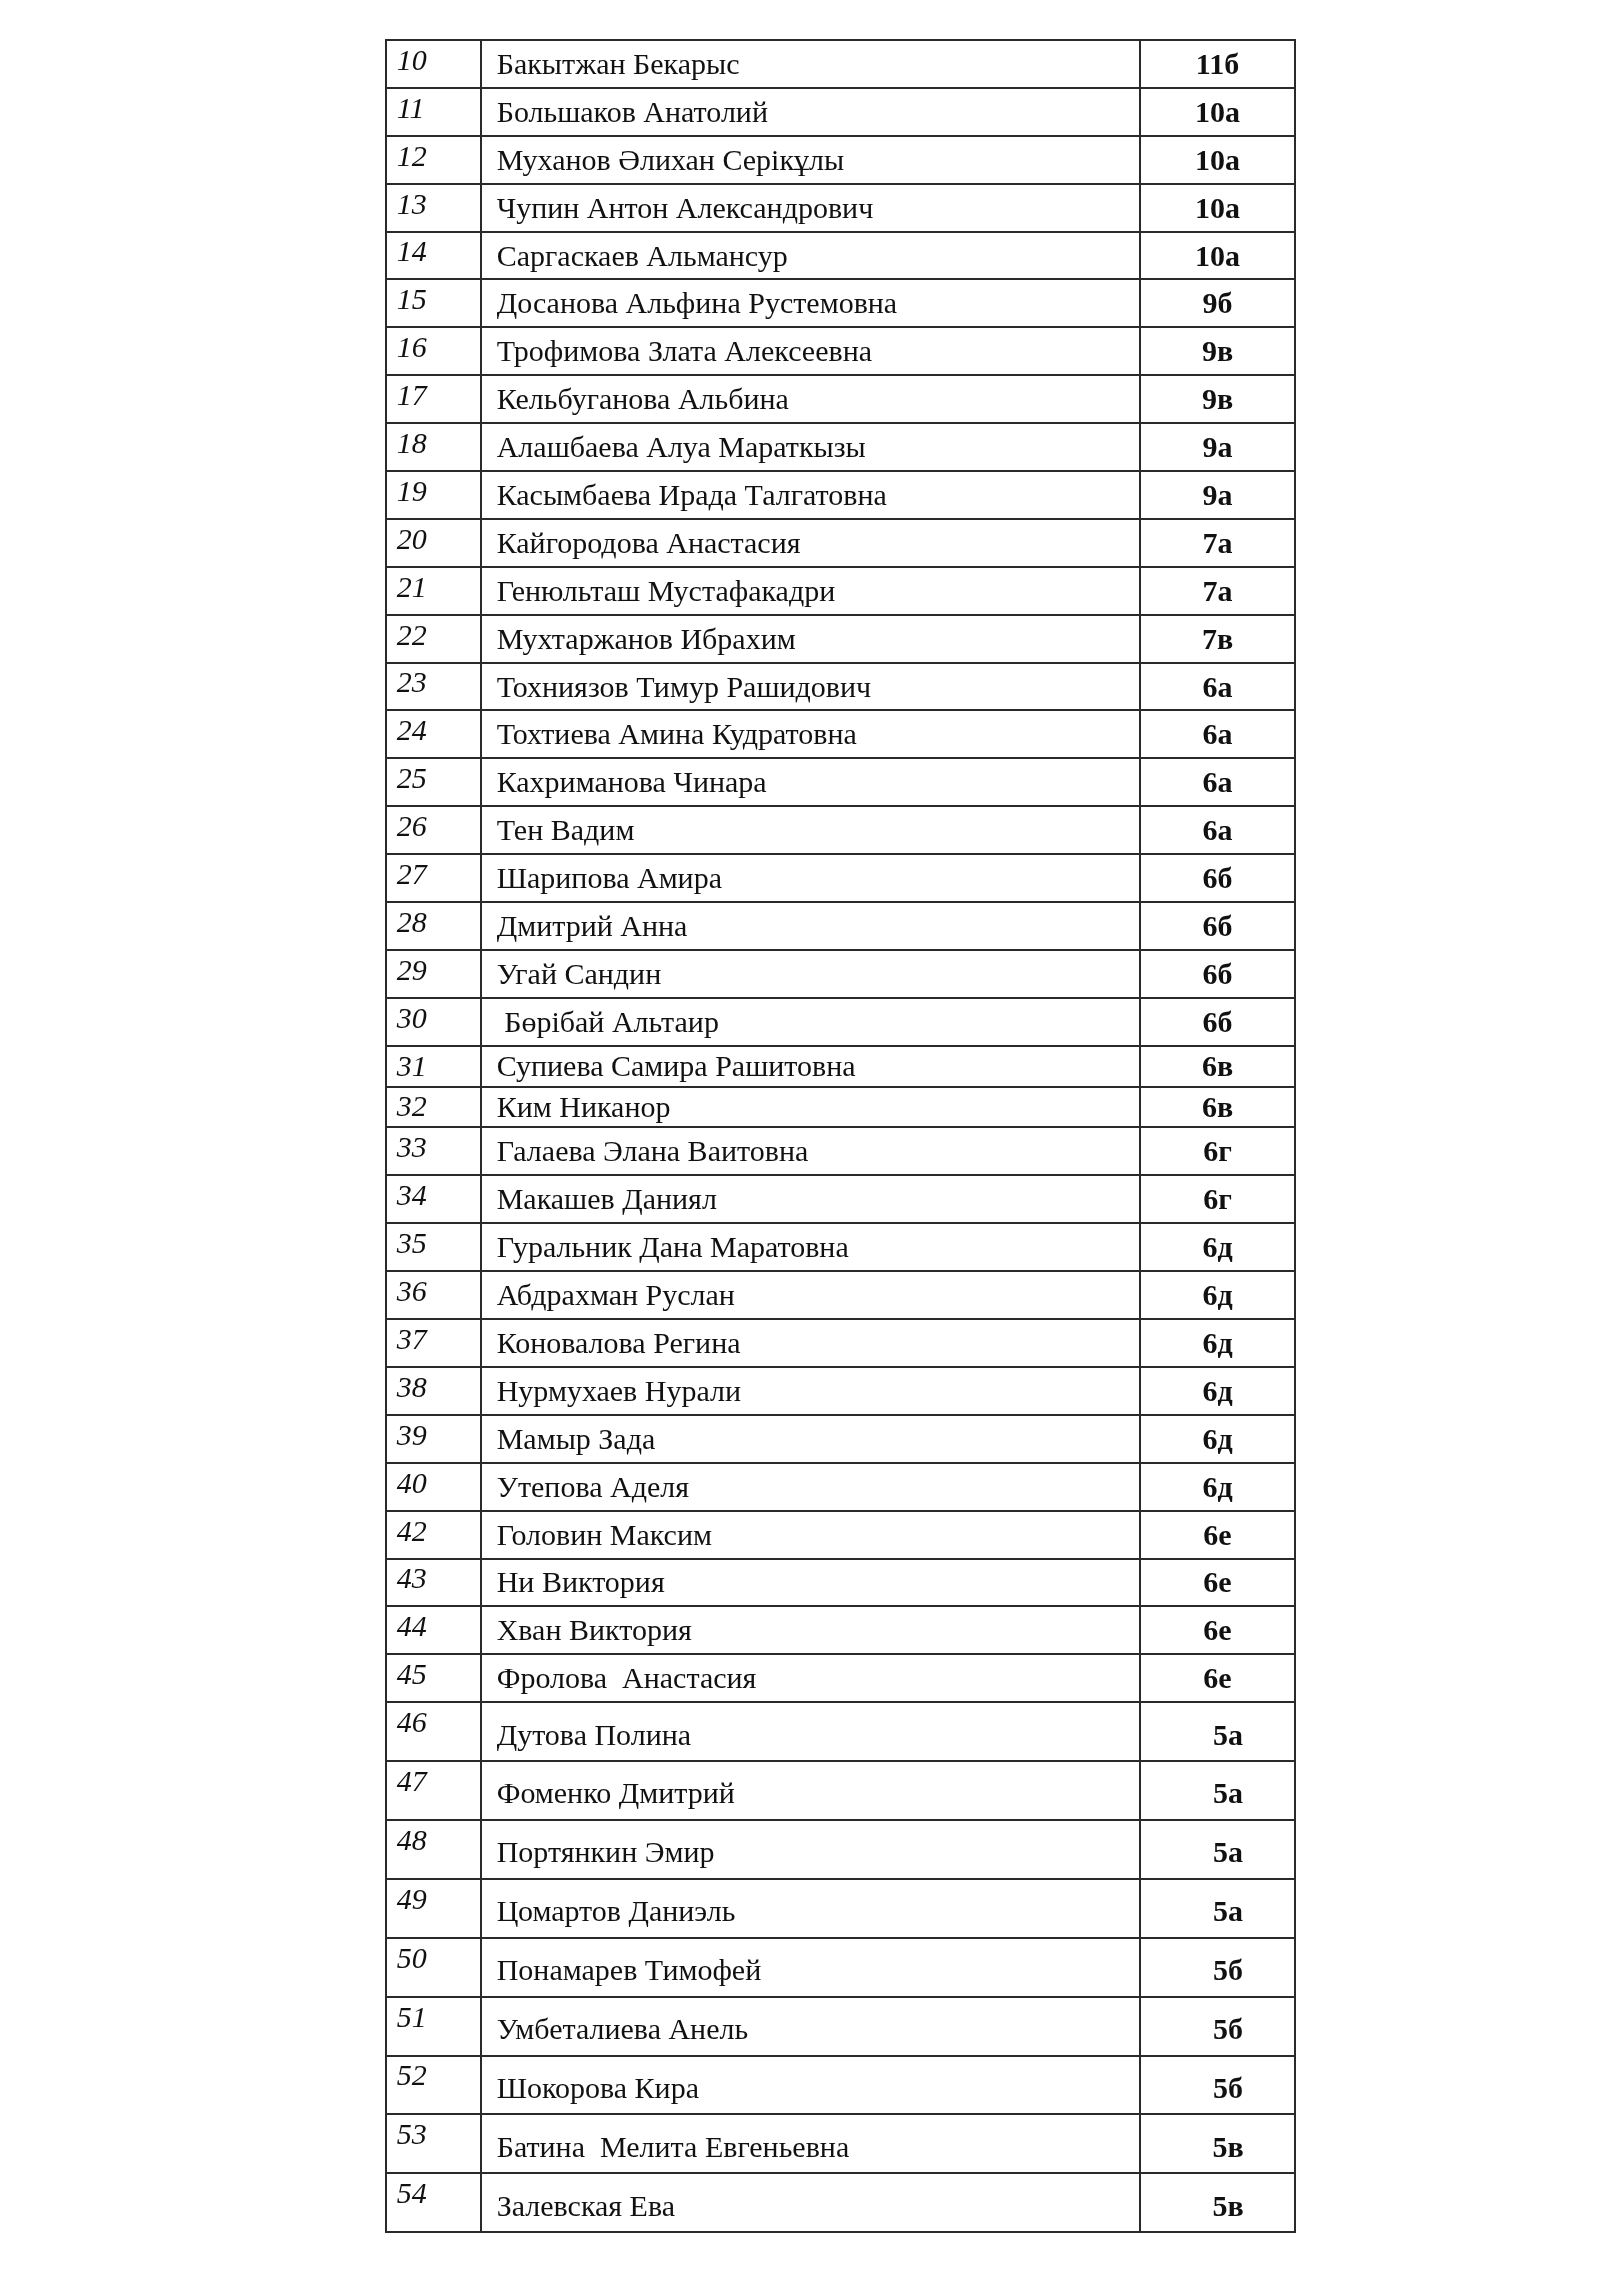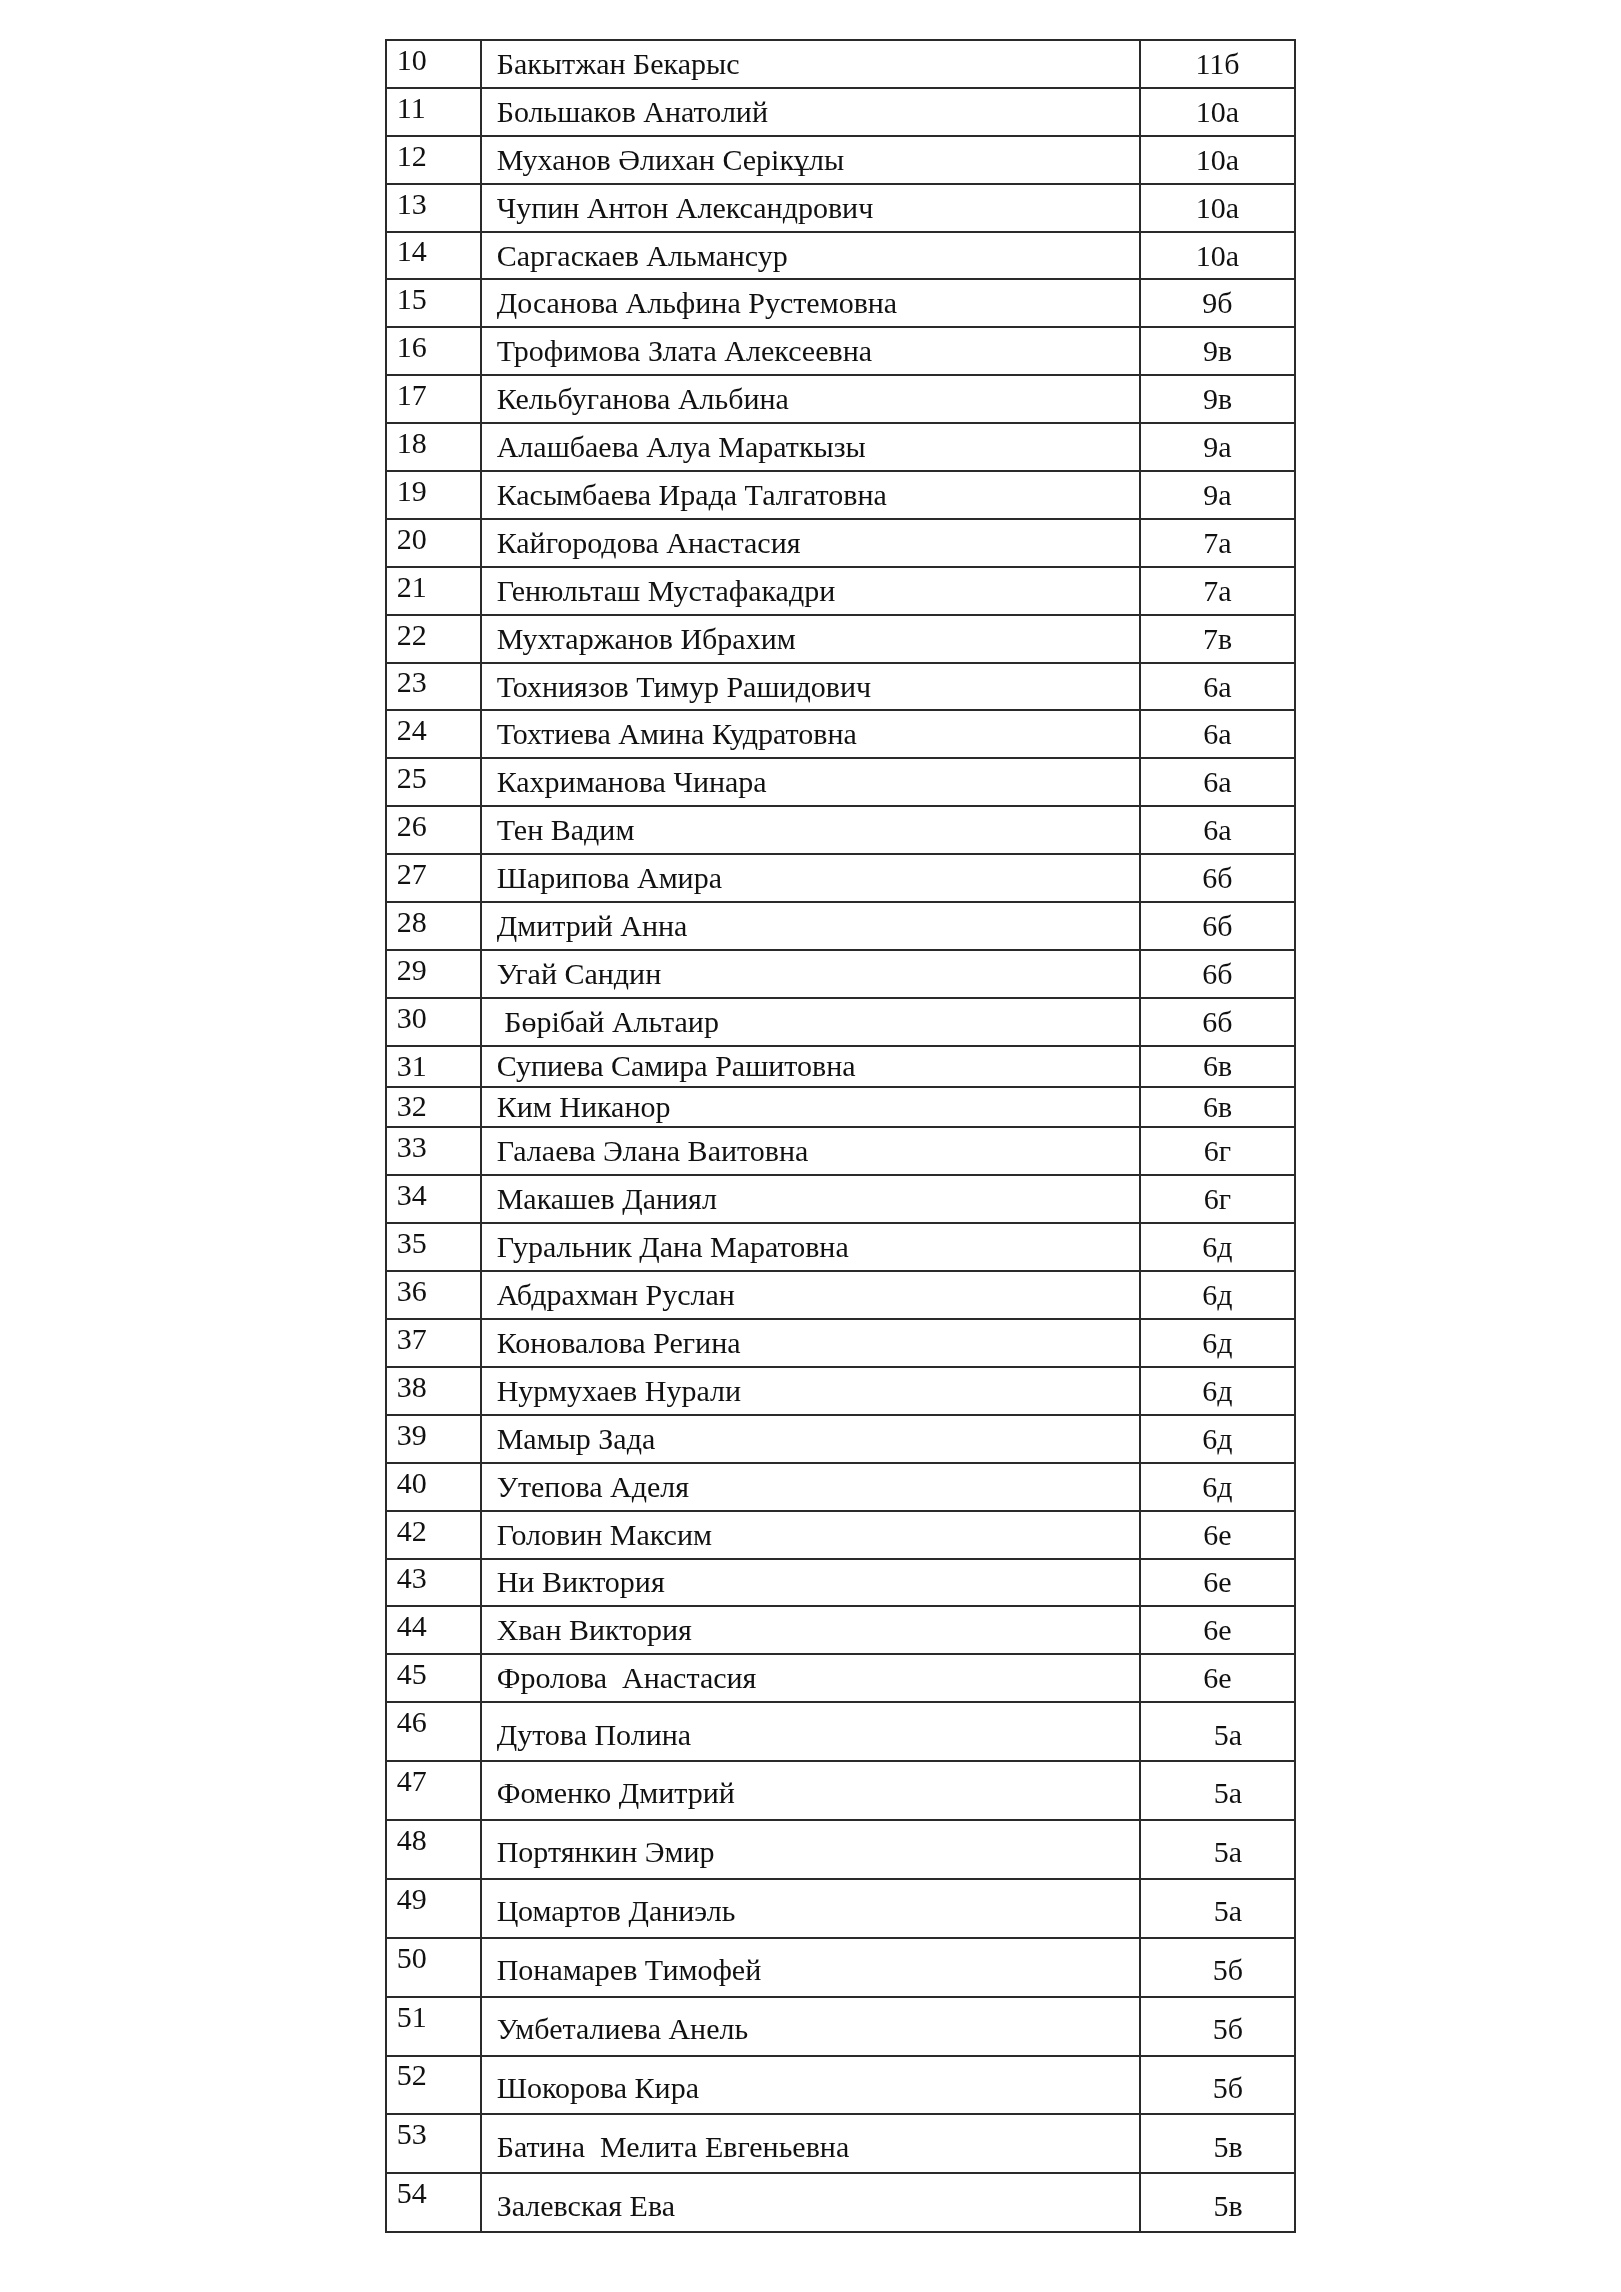--- a/index.html
+++ b/index.html
@@ -42,28 +42,30 @@
       white-space: pre;
       overflow: hidden;
     }
     table.roster tr.h-std td { height: 42px; }
     table.roster tr.h-short td { height: 35px; border-radius: 18px; }
     table.roster tr.h-tall td { height: 51px; border-radius: 11px; }
     td.num {
       padding-left: 9.8px !important;
       vertical-align: top;
       padding-top: 3.9px !important;
+      font-style: italic;
     }
     td.name {
       padding-left: 14.7px !important;
       vertical-align: middle;
     }
     td.grade {
       text-align: center;
       vertical-align: middle;
+      font-weight: bold;
     }
     tr.h-tall td.name, tr.h-tall td.grade { padding-top: 5.9px !important; padding-left: 21px; }
   </style>
 </head>
 <body>
 
 <div class="page">
   <table class="roster">
     <colgroup>
       <col class="c-num">

